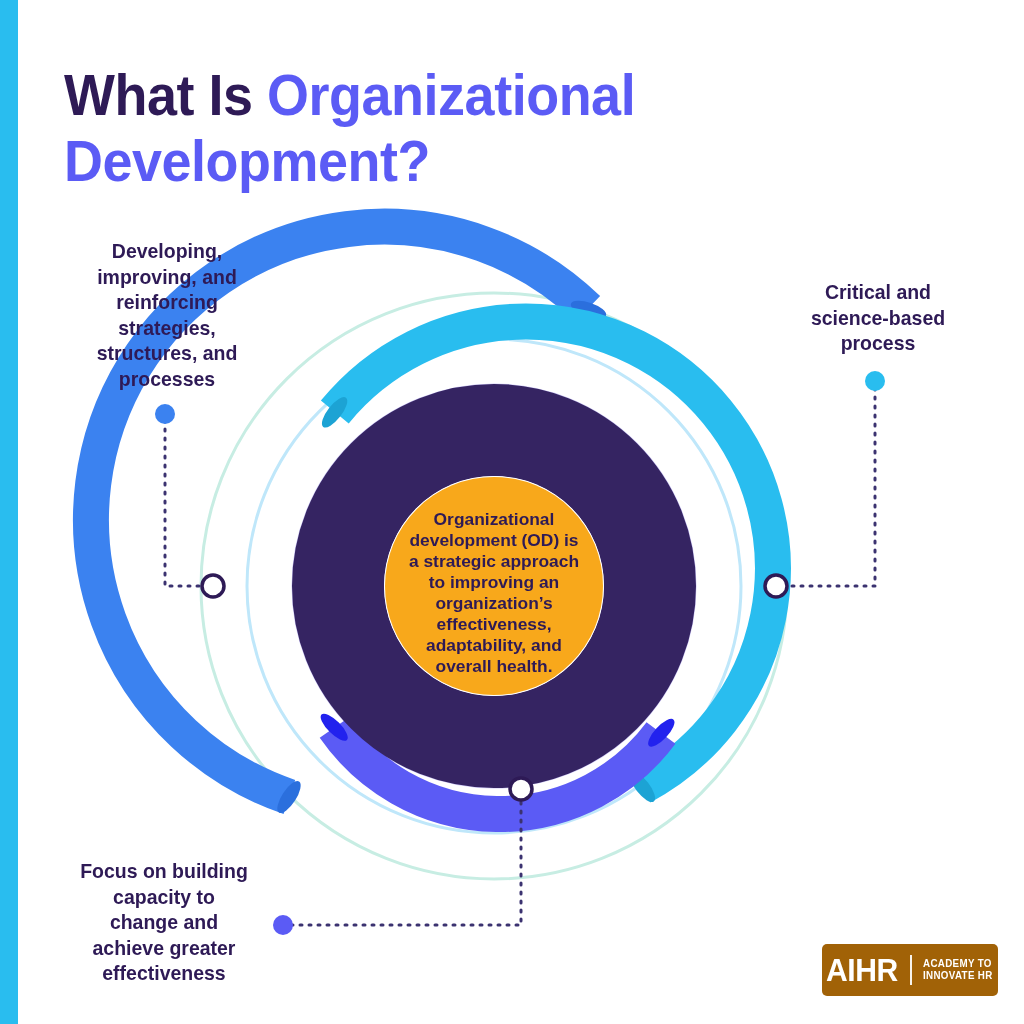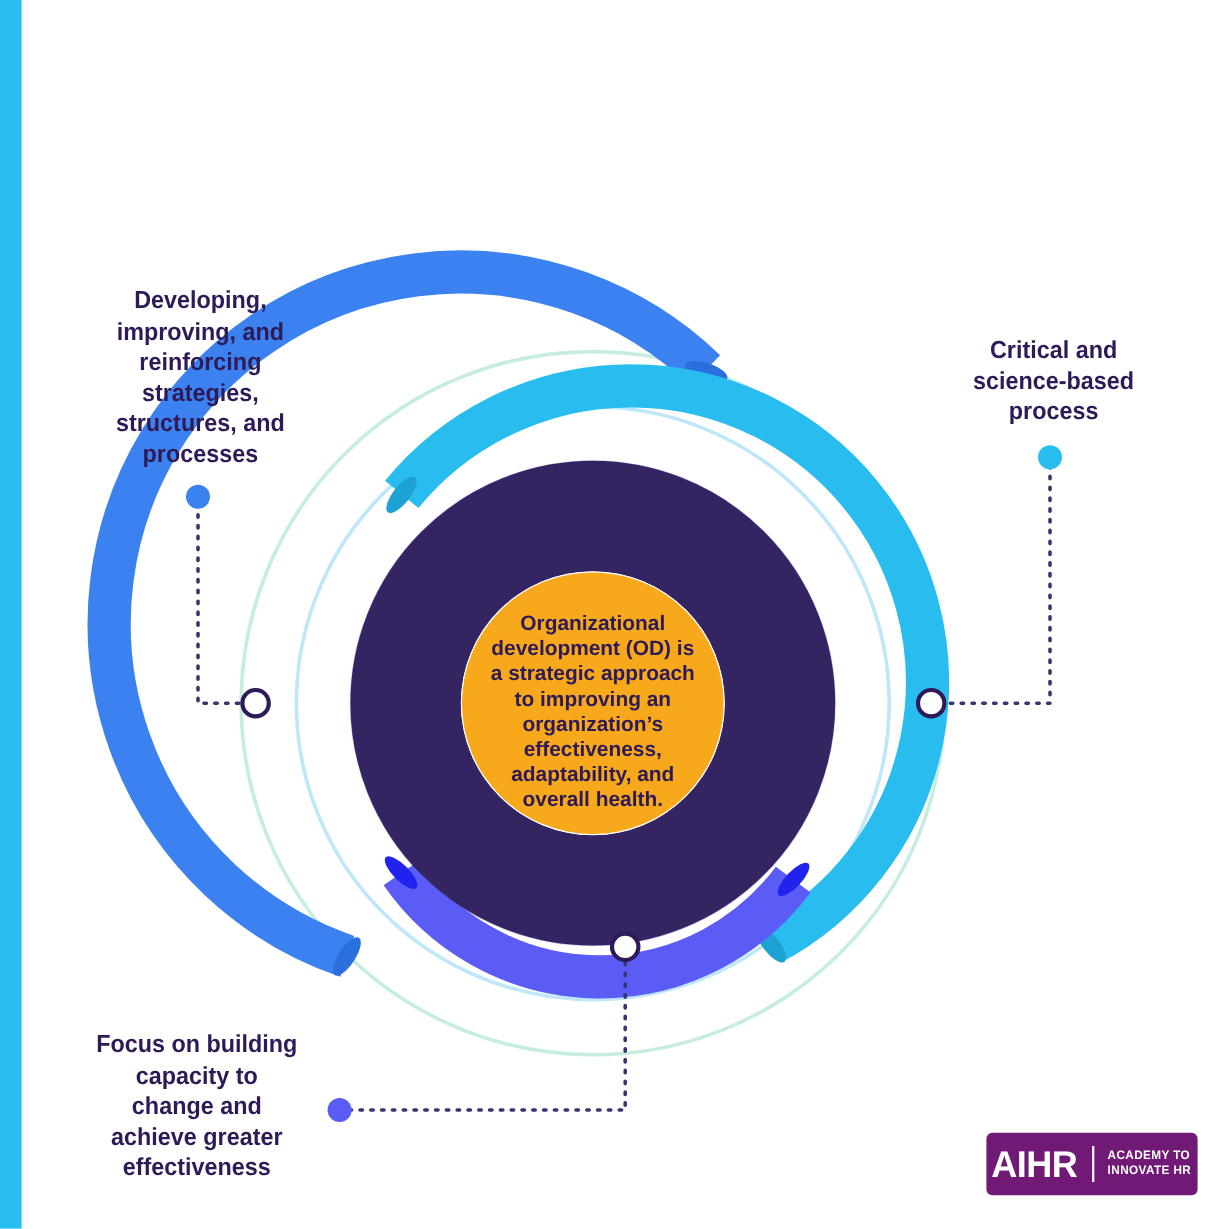--- a/index.html
+++ b/index.html
@@ -62,21 +62,21 @@
   }
   #callout-strategies { left:62px;  top:238px; width:210px; }
   #callout-critical   { left:768px; top:279px; width:220px; }
   #callout-capacity   { left:50px;  top:858px; width:228px; }
 
   
   .logo {
     position:absolute;
     right:26px; bottom:28px;
     width:176px; height:52px;
-    background:#701a75;
+    background:#a16207;
     border-radius:5px;
     display:flex;
     align-items:center;
     justify-content:center;
   }
   .logo-inner { display:flex; align-items:center; gap:11px; }
   .logo-mark {
     color:#ffffff;
     font-weight:bold;
     font-size:31px;
@@ -95,20 +95,24 @@
     transform-origin:left center;
   }
 </style>
 </head>
 <body>
 
 <div id="canvas">
 
   <div class="accent-bar"></div>
 
+  <div class="title-block">
+    <div class="title-line"><span class="t-dark">What Is </span><span class="t-violet">Organizational</span></div>
+    <div class="title-line t-violet">Development?</div>
+  </div>
 
   <svg id="diagram" viewBox="0 0 1024 1024">
     <defs>
 
       <linearGradient id="gOuter" x1="0" y1="0" x2="0" y2="1">
         <stop offset="0" stop-color="#4A8DF2"></stop>
           <stop offset="1" stop-color="#2F73E0"></stop>
       </linearGradient>
     </defs>
 

